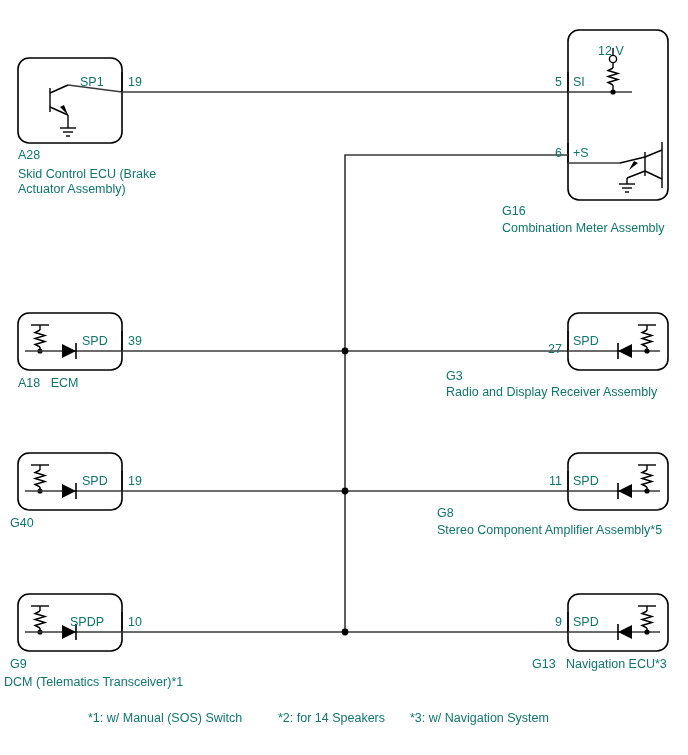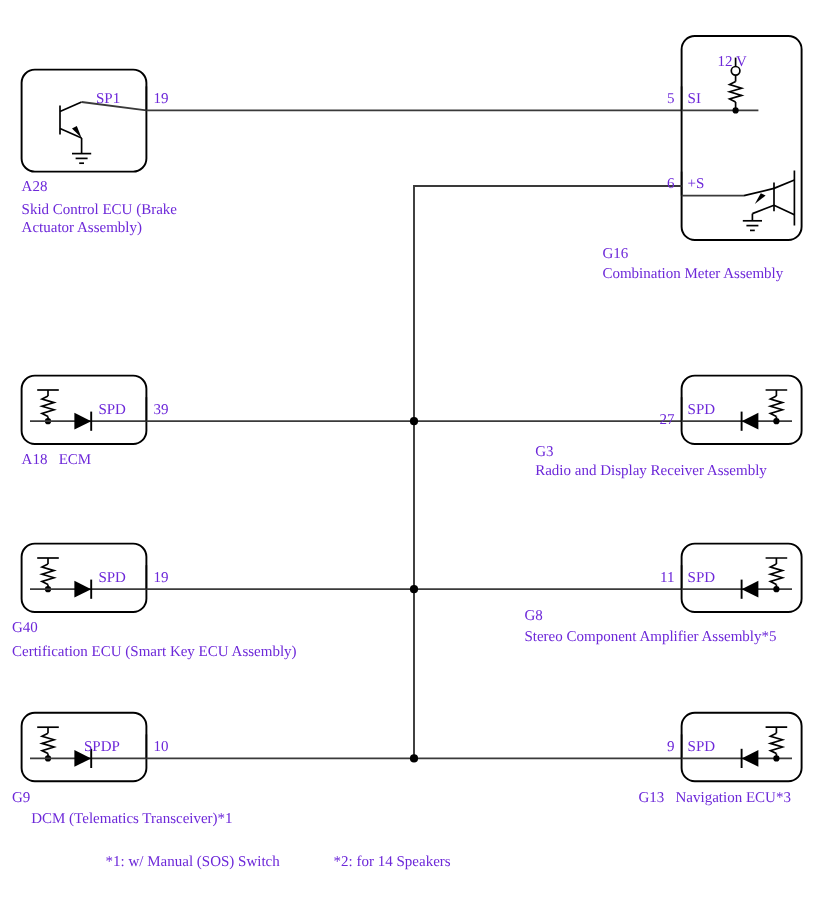--- a/index.html
+++ b/index.html
@@ -20,24 +20,24 @@
   }
   #wiring-svg {
     position: absolute;
     left: 0;
     top: 0;
     width: 688px;
     height: 755px;
   }
   .lbl {
     position: absolute;
-    font-family: Liberation Serif, serif;
+    font-family: Liberation Sans, sans-serif;
     font-size: 12.5px;
     line-height: 15px;
-    color: #6d28d9;
+    color: #0f766e;
     white-space: pre;
   }
   .lbl-pin {
     font-size: 12.5px;
   }
   .lbl-term {
     font-size: 12.5px;
   }
   .lbl-code {
     font-size: 12.5px;
@@ -236,32 +236,32 @@
   <div class="lbl lbl-code" style="left:18px; top:376px;">A18   ECM</div>
 
   <div class="lbl lbl-pin ta-right" style="left:528px; top:342px; width:34px;">27</div>
   <div class="lbl lbl-term" style="left:573px; top:334px;">SPD</div>
   <div class="lbl lbl-code" style="left:446px; top:369px;">G3</div>
   <div class="lbl lbl-name" style="left:446px; top:385px;">Radio and Display Receiver Assembly</div>
 
   <div class="lbl lbl-term" style="left:82px; top:474px;">SPD</div>
   <div class="lbl lbl-pin" style="left:128px; top:474px;">19</div>
   <div class="lbl lbl-code" style="left:10px; top:516px;">G40</div>
-  <div class="lbl lbl-name" style="left:10px; top:536px;">Certification ECU (Smart Key ECU Assembly)</div>
 
   <div class="lbl lbl-pin ta-right" style="left:528px; top:474px; width:34px;">11</div>
   <div class="lbl lbl-term" style="left:573px; top:474px;">SPD</div>
   <div class="lbl lbl-code" style="left:437px; top:506px;text-align:right;">G8</div>
   <div class="lbl lbl-name" style="left:437px; top:523px;">Stereo Component Amplifier Assembly*5</div>
 
   <div class="lbl lbl-term" style="left:70px; top:615px;">SPDP</div>
   <div class="lbl lbl-pin" style="left:128px; top:615px;">10</div>
   <div class="lbl lbl-code" style="left:10px; top:657px;">G9</div>
-  <div class="lbl lbl-name" style="left:26px; top:675px;">DCM (Telematics Transceiver)*1</div>
+  <div class="lbl lbl-name" style="left:4px; top:675px;">DCM (Telematics Transceiver)*1</div>
 
   <div class="lbl lbl-pin ta-right" style="left:528px; top:615px; width:34px;">9</div>
   <div class="lbl lbl-term" style="left:573px; top:615px;">SPD</div>
   <div class="lbl lbl-code" style="left:532px; top:657px;">G13   Navigation ECU*3</div>
 
   <div class="lbl lbl-note" style="left:88px; top:711px;">*1: w/ Manual (SOS) Switch</div>
   <div class="lbl lbl-note" style="left:278px; top:711px;">*2: for 14 Speakers</div>
+  <div class="lbl lbl-note" style="left:410px; top:711px;">*3: w/ Navigation System</div>
 
 </div>
 
 </body></html>

